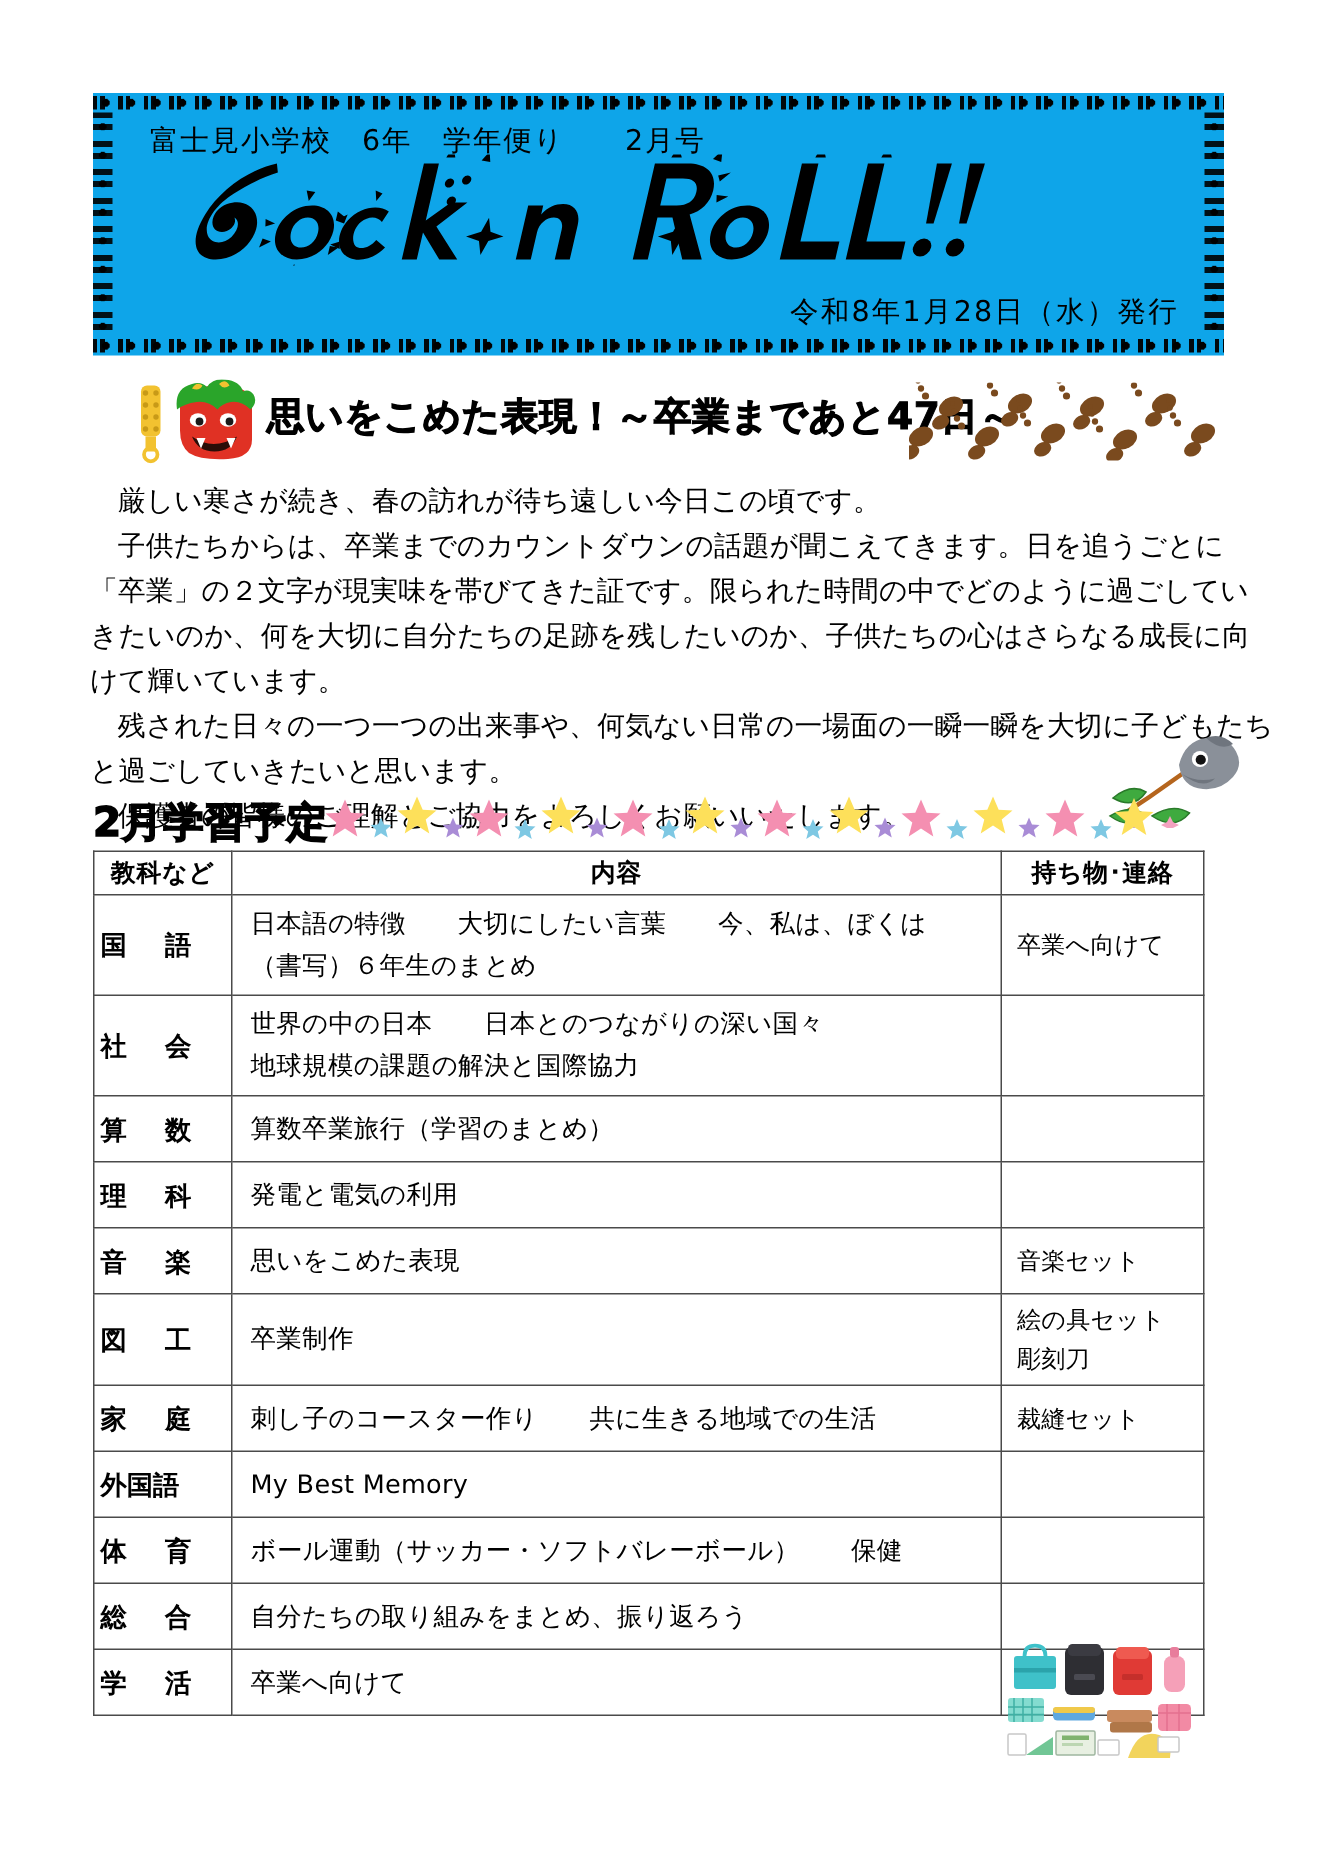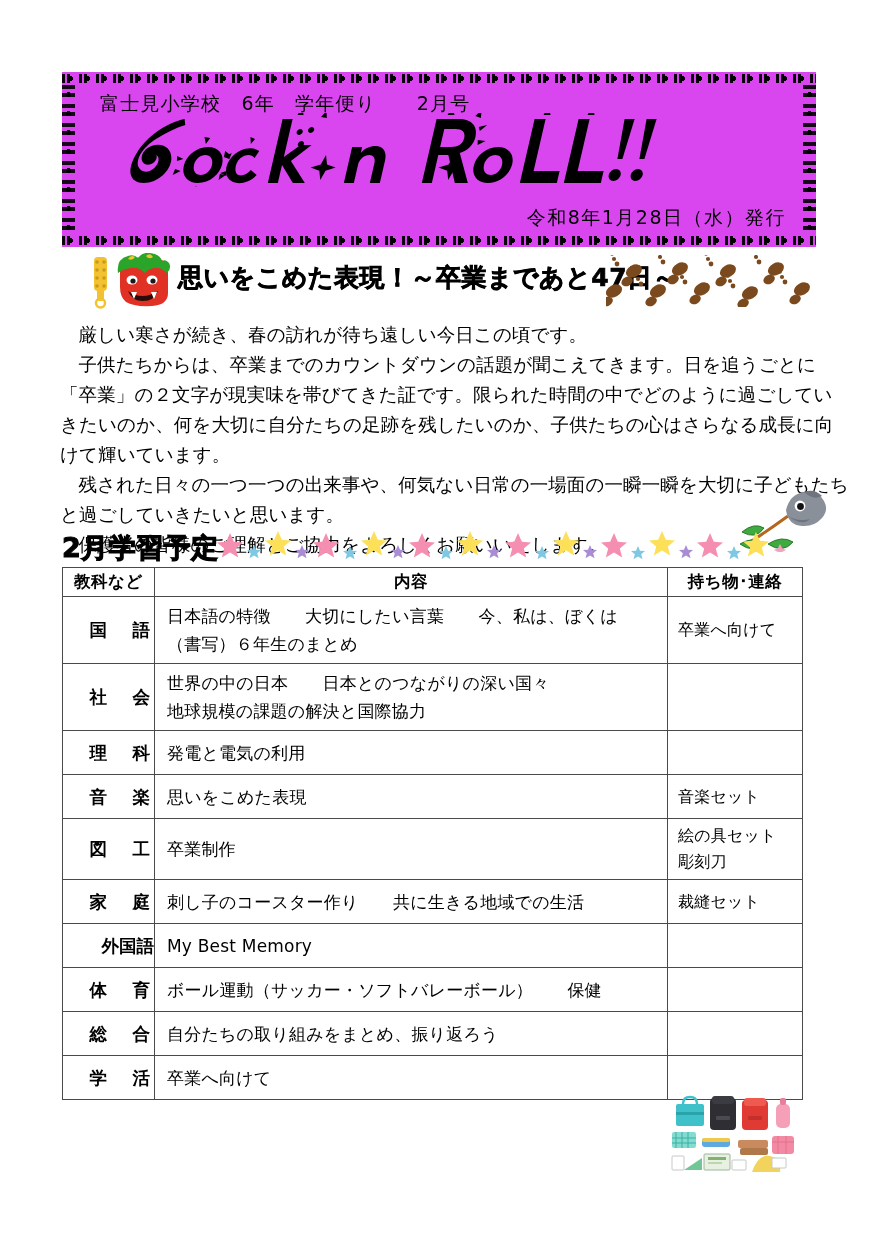--- a/index.html
+++ b/index.html
@@ -12,23 +12,23 @@
     width: 878px; height: 1241px;
     position: relative;
     font-family: "Liberation Sans", "DejaVu Sans", sans-serif;
     color: #000;
     overflow: hidden;
   }
 
   
   .masthead {
     position: absolute;
-    left: 62px; top: 72px;
+    left: 62px; top: 62px;
     width: 754px; height: 175px;
-    background: #d946ef;
+    background: #0ea5e9;
   }
   
   .masthead-border {
     position: absolute; inset: 0;
     pointer-events: none;
   }
   .mb-edge { position: absolute; }
   .mb-top, .mb-bottom {
     left: 0; width: 100%; height: 13px;
     background-image:
@@ -168,21 +168,21 @@
   }
   .plan-table thead th {
     height: 29px;
     font-size: 16.5px;
     font-weight: 700;
     text-align: center;
     letter-spacing: .6px;
     padding: 0;
   }
   td.subject-cell {
-    text-align: right;
+    text-align: left;
     font-size: 17.5px;
     font-weight: 700;
     letter-spacing: 4px;
     padding: 0 0 0 4px;
     white-space: nowrap;
     margin-top: 36px;
   }
   td.subject-cell.narrow { letter-spacing: 0px; }
   td.content-cell {
     font-size: 17px;
@@ -417,20 +417,25 @@
     </tr>
     <tr class="r-tall">
       <td class="subject-cell">社　会</td>
       <td class="content-cell">
         <span class="line1">世界の中の日本　　日本とのつながりの深い国々</span>
         <span class="line2">地球規模の課題の解決と国際協力</span>
       </td>
       <td class="items-cell"></td>
     </tr>
     <tr class="r-std">
+      <td class="subject-cell">算　数</td>
+      <td class="content-cell">算数卒業旅行（学習のまとめ）</td>
+      <td class="items-cell"></td>
+    </tr>
+    <tr class="r-std">
       <td class="subject-cell">理　科</td>
       <td class="content-cell">発電と電気の利用</td>
       <td class="items-cell"></td>
     </tr>
     <tr class="r-std">
       <td class="subject-cell">音　楽</td>
       <td class="content-cell">思いをこめた表現</td>
       <td class="items-cell">音楽セット</td>
     </tr>
     <tr class="r-mid">

